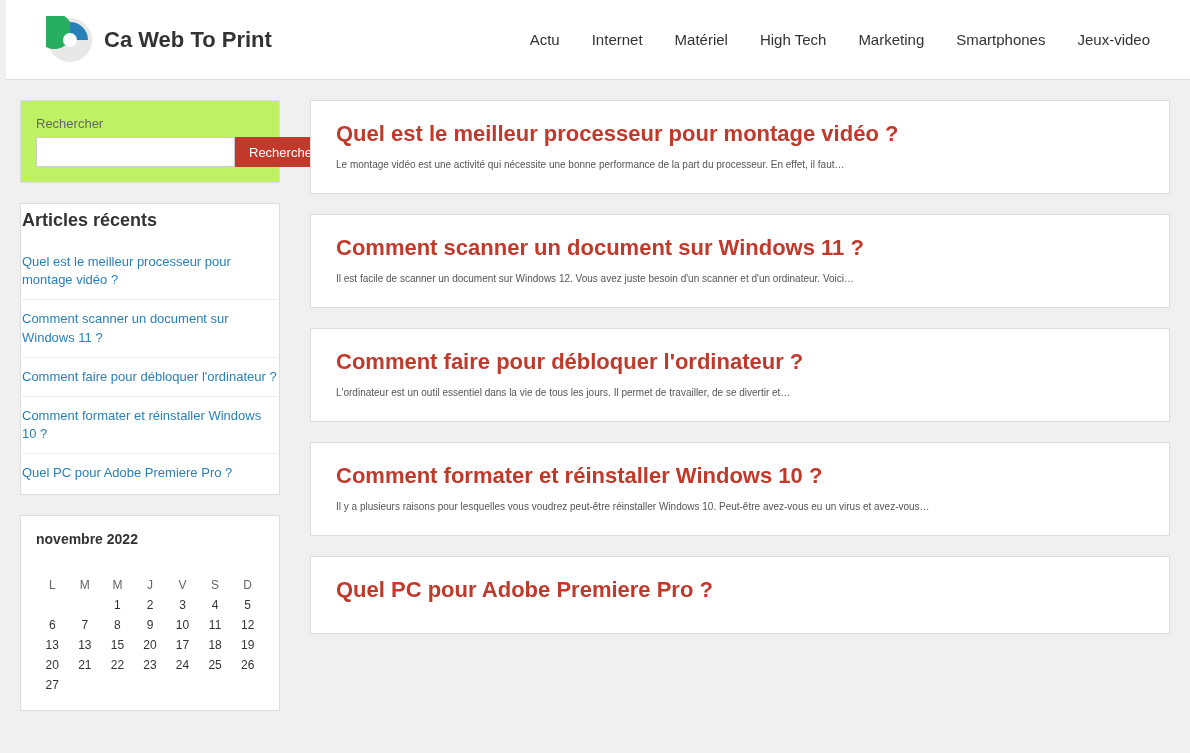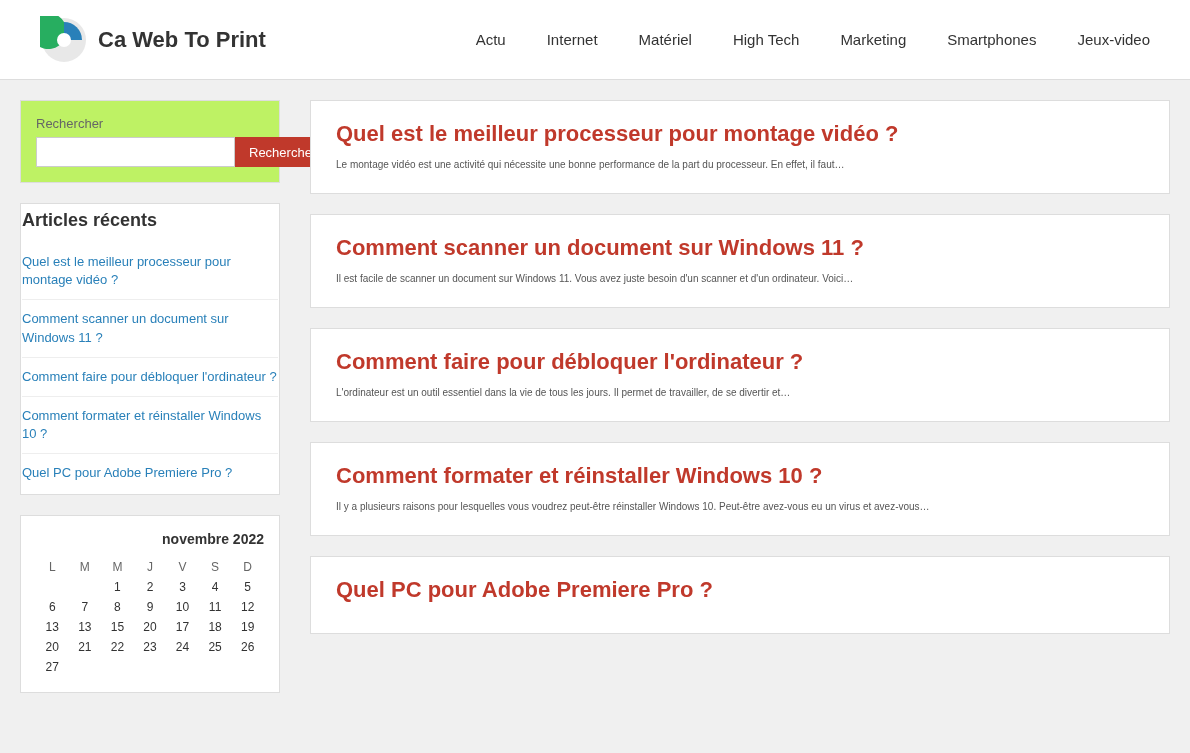--- a/index.html
+++ b/index.html
@@ -6,41 +6,42 @@
     body { font-family: Arial, sans-serif; font-size: 14px; color: #333; background: #f0f0f0; }
 
     
     #header {
       background: #fff;
       border-bottom: 1px solid #ddd;
       display: flex;
       align-items: center;
       padding: 0 40px;
       height: 80px;
+      margin-left: 6px;
     }
     #logo-area {
       display: flex;
       align-items: center;
       gap: 10px;
       text-decoration: none;
       flex-shrink: 0;
       margin-right: auto;
     }
     #logo-icon {
       width: 48px;
       height: 48px;
     }
     #logo-text {
       font-size: 22px;
       font-weight: bold;
       color: #333;
     }
     #nav {
       display: flex;
-      gap: 41px;
+      gap: 32px;
       align-items: center;
     }
     .nav-item {
       font-size: 15px;
       color: #333;
       text-decoration: none;
       cursor: pointer;
       white-space: nowrap;
     }
 
@@ -116,24 +117,24 @@
       cursor: pointer;
     }
 
     
     .calendar-section {
       background: #fff;
       border: 1px solid #ddd;
       padding: 15px;
     }
     .calendar-title {
-      text-align: right;
+      text-align: left;
       font-size: 14px;
       font-weight: bold;
-      margin-bottom: 10px;
+      margin-bottom: 28px;
       color: #333;
     }
     .calendar-table {
       width: 100%;
       border-collapse: collapse;
       font-size: 12px;
     }
     .calendar-table th {
       text-align: center;
       color: #666;
@@ -287,21 +288,21 @@
 
   <main id="main">
     <div id="articles-list">
 
     <div class="article-card">
           <div class="article-title">Quel est le meilleur processeur pour montage vidéo ?</div>
           <div class="article-excerpt">Le montage vidéo est une activité qui nécessite une bonne performance de la part du processeur. En effet, il faut…</div>
         </div>
         <div class="article-card">
           <div class="article-title">Comment scanner un document sur Windows 11 ?</div>
-          <div class="article-excerpt">Il est facile de scanner un document sur Windows 11. Vous avez juste besoin d'un scanner et d'un ordinateur. Voici…</div>
+          <div class="article-excerpt">Il est facile de scanner un document sur Windows 12. Vous avez juste besoin d'un scanner et d'un ordinateur. Voici…</div>
         </div>
         <div class="article-card">
           <div class="article-title">Comment faire pour débloquer l'ordinateur ?</div>
           <div class="article-excerpt">L'ordinateur est un outil essentiel dans la vie de tous les jours. Il permet de travailler, de se divertir et…</div>
         </div>
         <div class="article-card">
           <div class="article-title">Comment formater et réinstaller Windows 10 ?</div>
           <div class="article-excerpt">Il y a plusieurs raisons pour lesquelles vous voudrez peut-être réinstaller Windows 10. Peut-être avez-vous eu un virus et avez-vous…</div>
         </div>
         <div class="article-card">

